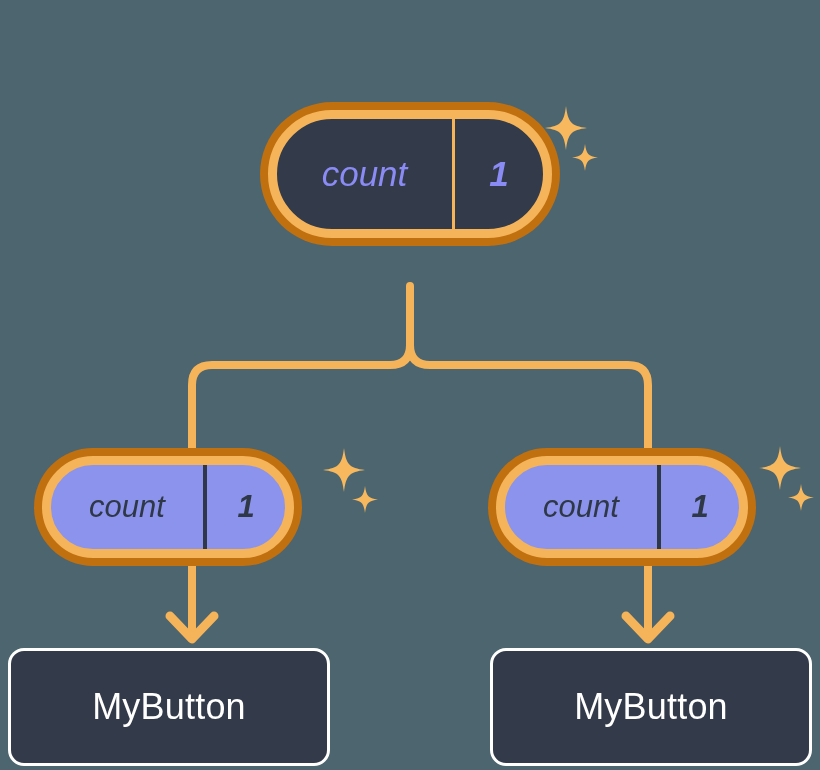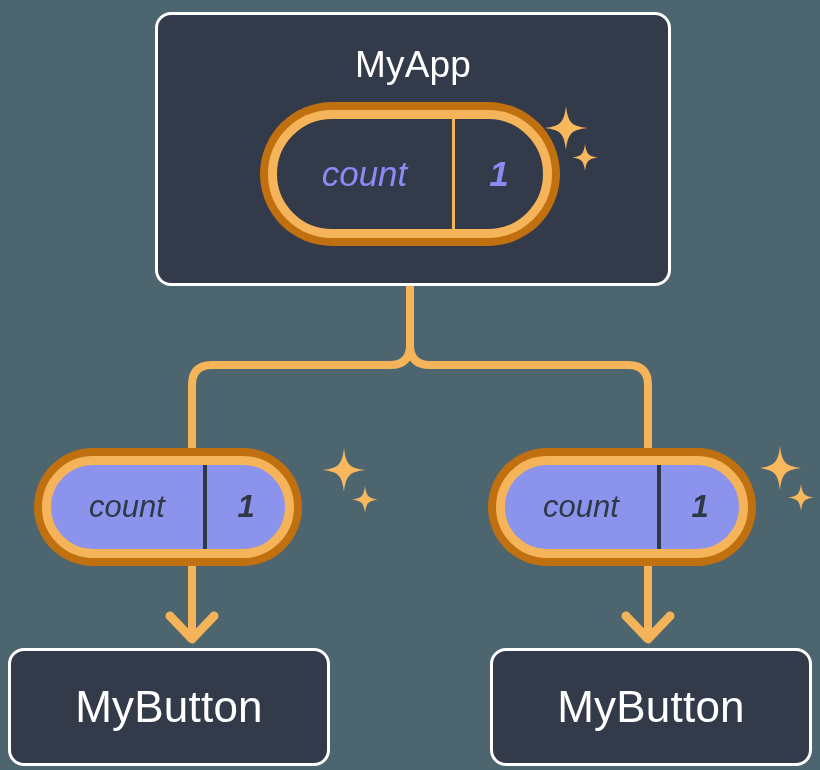--- a/index.html
+++ b/index.html
@@ -64,21 +64,21 @@
     left: 8px;
     top: 648px;
     width: 322px;
   }
   #card-mybutton-right {
     left: 490px;
     top: 648px;
     width: 322px;
   }
   .btn-card .comp-title {
-    font-size: 44px;
+    font-size: 36px;
   }
 
   
   .pill-wrap {
     position: absolute;
   }
   .pill {
     position: relative;
     box-sizing: border-box;
     display: flex;
@@ -170,23 +170,20 @@
       <path d="M 192 566 L 192 638" fill="none" stroke="#f5b459" stroke-width="8" stroke-linecap="round"></path>
       <path d="M 170 616 L 192 639 L 214 616" fill="none" stroke="#f5b459" stroke-width="9" stroke-linecap="round" stroke-linejoin="round"></path>
     </g>
 
     <g>
       <path d="M 648 566 L 648 638" fill="none" stroke="#f5b459" stroke-width="8" stroke-linecap="round"></path>
       <path d="M 626 616 L 648 639 L 670 616" fill="none" stroke="#f5b459" stroke-width="9" stroke-linecap="round" stroke-linejoin="round"></path>
     </g>
   </svg>
 
-  <div class="comp-card" id="card-myapp">
-    <div class="comp-title">MyApp</div>
-  </div>
 
   <div class="pill-wrap" id="pill-myapp-wrap">
     <div class="pill" id="pill-myapp">
       <div class="pill-key">count</div>
       <div class="pill-val">1</div>
     </div>
   </div>
 
   <svg class="sparkle-group" id="sparkle-myapp" width="66" height="78" viewBox="0 0 66 78">
     <path fill="#f7b85e" d="M 30 6 C 32 22 35 26 51 28 C 35 30 32 34 30 50 C 28 34 25 30 9 28 C 25 26 28 22 30 6 Z"></path>

